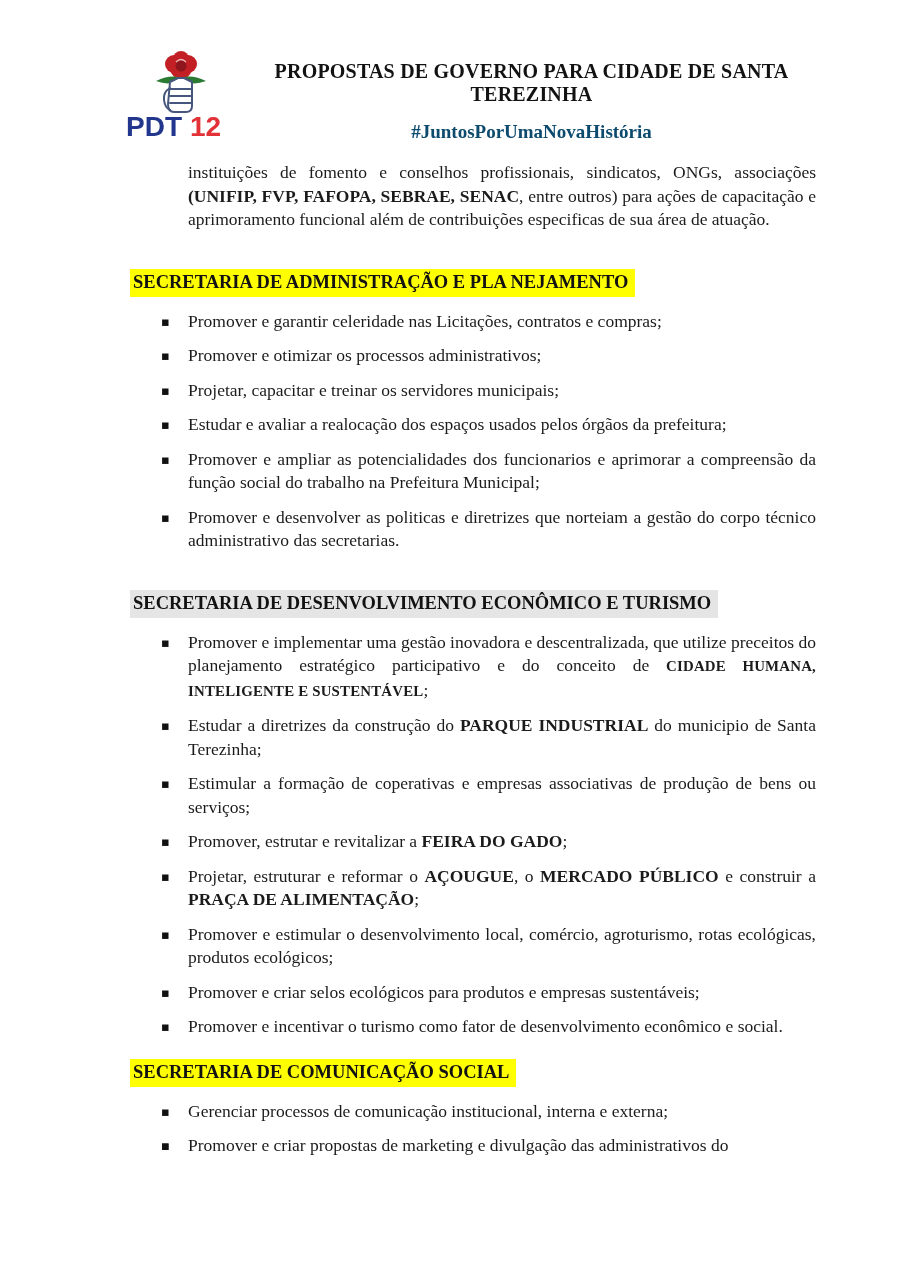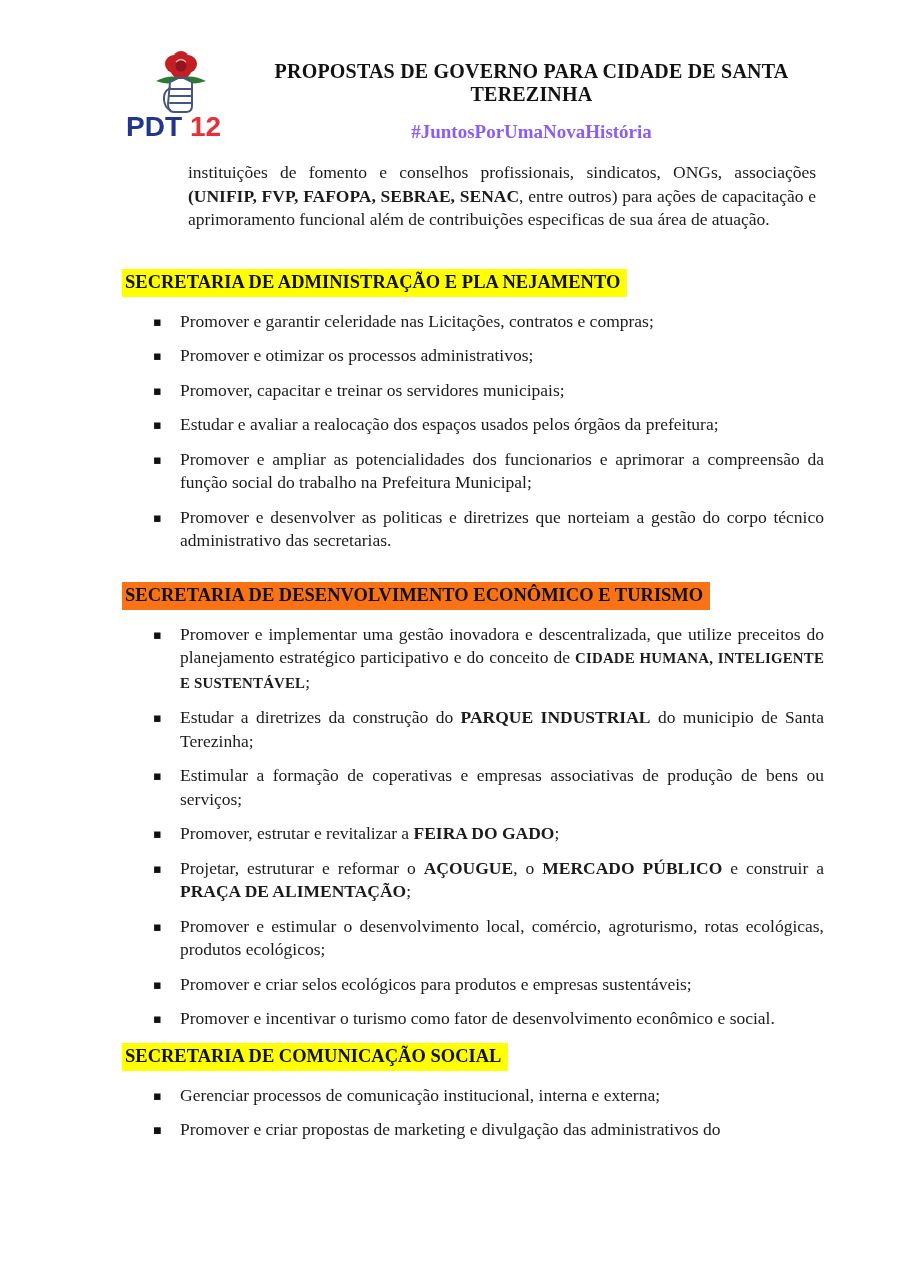--- a/index.html
+++ b/index.html
@@ -10,30 +10,30 @@
   }
   
   .doc-header { display:flex; align-items:flex-start; padding:48px 80px 0 118px; }
   .logo-box { flex:0 0 120px; width:120px; height:90px; }
   .logo-box svg { width:120px; height:90px; display:block; }
   .title-block { flex:1; text-align:center; padding-top:12px; }
   .doc-title {
     margin:0; font-size:20px; font-weight:bold; letter-spacing:0.2px;
     line-height:1.15; color:#121212;
   }
-  .hashtag { margin-top:15px; font-size:19px; font-weight:bold; color:#8b5cf6; }
+  .hashtag { margin-top:15px; font-size:19px; font-weight:bold; color:#0c4a6e; }
   
   .content {
     margin:18px 77px 0 176px;
     font-size:17.5px; line-height:23.5px; text-align:justify;
   }
   .intro { margin:12px; }
   .b  { font-weight:bold; }
   .bs { font-weight:bold; font-size:0.85em; letter-spacing:0.2px; }
-  .section { margin:4px; }
+  .section { margin:12px; }
   .section-title {
     display:inline-block;
     margin:25px 0 0 -58px;
     padding:2px 7px 3px 3px;
     font-size:18.5px; font-weight:bold; line-height:1.25;
     color:#121212;
   }
   #sections .section:nth-child(3) .section-title { margin-top:8px; }
   ul.bullets { list-style:none; margin:13px 0 0 0; padding:0; }
   ul.bullets li { position:relative; margin:0 0 11px 0; }
@@ -88,26 +88,26 @@
       <div class="hashtag">#JuntosPorUmaNovaHistória</div>
     </div>
   </header>
 
   <main class="content">
     <p class="intro"><span>instituições de fomento e conselhos profissionais, sindicatos, ONGs, associações </span><span class="b">(UNIFIP, FVP, FAFOPA, SEBRAE, SENAC</span><span>, entre outros) para ações de capacitação e aprimoramento funcional além de contribuições especificas de sua área de atuação.</span></p>
     <div id="sections">
         <section class="section"><h2 class="section-title" style="background: rgb(255, 255, 0);">SECRETARIA DE ADMINISTRAÇÃO E PLA NEJAMENTO</h2><ul class="bullets">
             <li><span class="marker">▪</span><span><span>Promover e garantir celeridade nas Licitações, contratos e compras;</span></span></li>
             <li><span class="marker">▪</span><span><span>Promover e otimizar os processos administrativos;</span></span></li>
-            <li><span class="marker">▪</span><span><span>Promover, capacitar e treinar os servidores municipais;</span></span></li>
+            <li><span class="marker">▪</span><span><span>Projetar, capacitar e treinar os servidores municipais;</span></span></li>
             <li><span class="marker">▪</span><span><span>Estudar e avaliar a realocação dos espaços usados pelos órgãos da prefeitura;</span></span></li>
             <li><span class="marker">▪</span><span><span>Promover e ampliar as potencialidades dos funcionarios e aprimorar a compreensão da função social do trabalho na Prefeitura Municipal;</span></span></li>
             <li><span class="marker">▪</span><span><span>Promover e desenvolver as politicas e diretrizes que norteiam a gestão do corpo técnico administrativo das secretarias.</span></span></li>
           </ul></section>
-        <section class="section"><h2 class="section-title" style="background: #f97316;">SECRETARIA DE DESENVOLVIMENTO ECONÔMICO E TURISMO</h2><ul class="bullets">
+        <section class="section"><h2 class="section-title" style="background: #e5e5e5;">SECRETARIA DE DESENVOLVIMENTO ECONÔMICO E TURISMO</h2><ul class="bullets">
             <li><span class="marker">▪</span><span><span>Promover e implementar uma gestão inovadora e descentralizada, que utilize preceitos do planejamento estratégico participativo e do conceito de </span><span class="bs">CIDADE HUMANA, INTELIGENTE E SUSTENTÁVEL</span><span>;</span></span></li>
             <li><span class="marker">▪</span><span><span>Estudar a diretrizes da construção do </span><span class="b">PARQUE INDUSTRIAL</span><span> do municipio de Santa Terezinha;</span></span></li>
             <li><span class="marker">▪</span><span><span>Estimular a formação de coperativas e empresas associativas de produção de bens ou serviços;</span></span></li>
             <li><span class="marker">▪</span><span><span>Promover, estrutar e revitalizar a </span><span class="b">FEIRA DO GADO</span><span>;</span></span></li>
             <li><span class="marker">▪</span><span><span>Projetar, estruturar e reformar o </span><span class="b">AÇOUGUE</span><span>, o </span><span class="b">MERCADO PÚBLICO</span><span> e construir a </span><span class="b">PRAÇA DE ALIMENTAÇÃO</span><span>;</span></span></li>
             <li><span class="marker">▪</span><span><span>Promover e estimular o desenvolvimento local, comércio, agroturismo, rotas ecológicas, produtos ecológicos;</span></span></li>
             <li><span class="marker">▪</span><span><span>Promover e criar selos ecológicos para produtos e empresas sustentáveis;</span></span></li>
             <li><span class="marker">▪</span><span><span>Promover e incentivar o turismo como fator de desenvolvimento econômico e social.</span></span></li>
           </ul></section>
         <section class="section"><h2 class="section-title" style="background: rgb(255, 255, 0);">SECRETARIA DE COMUNICAÇÃO SOCIAL</h2><ul class="bullets">

